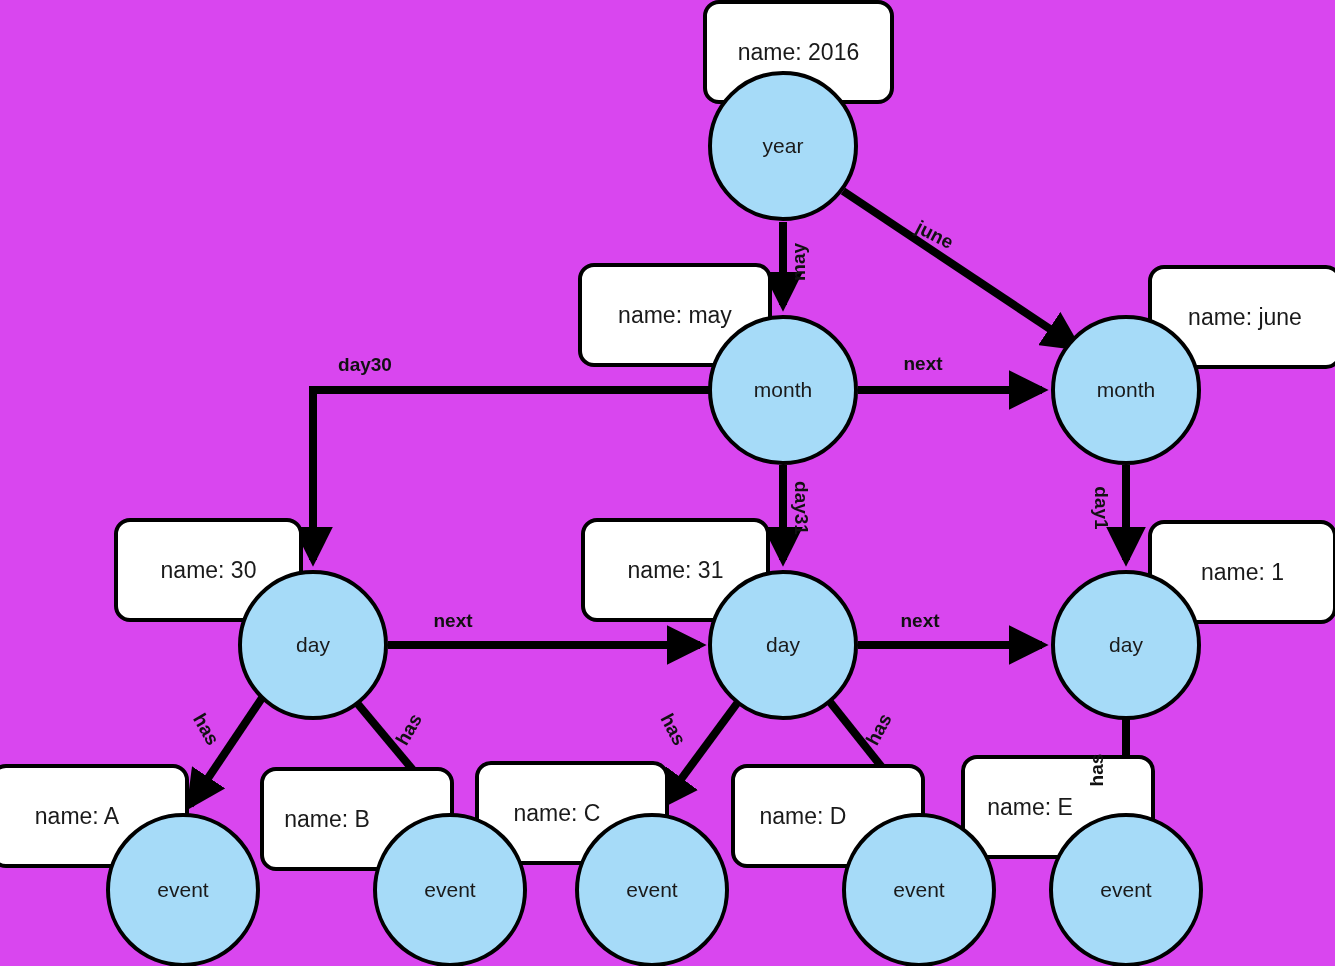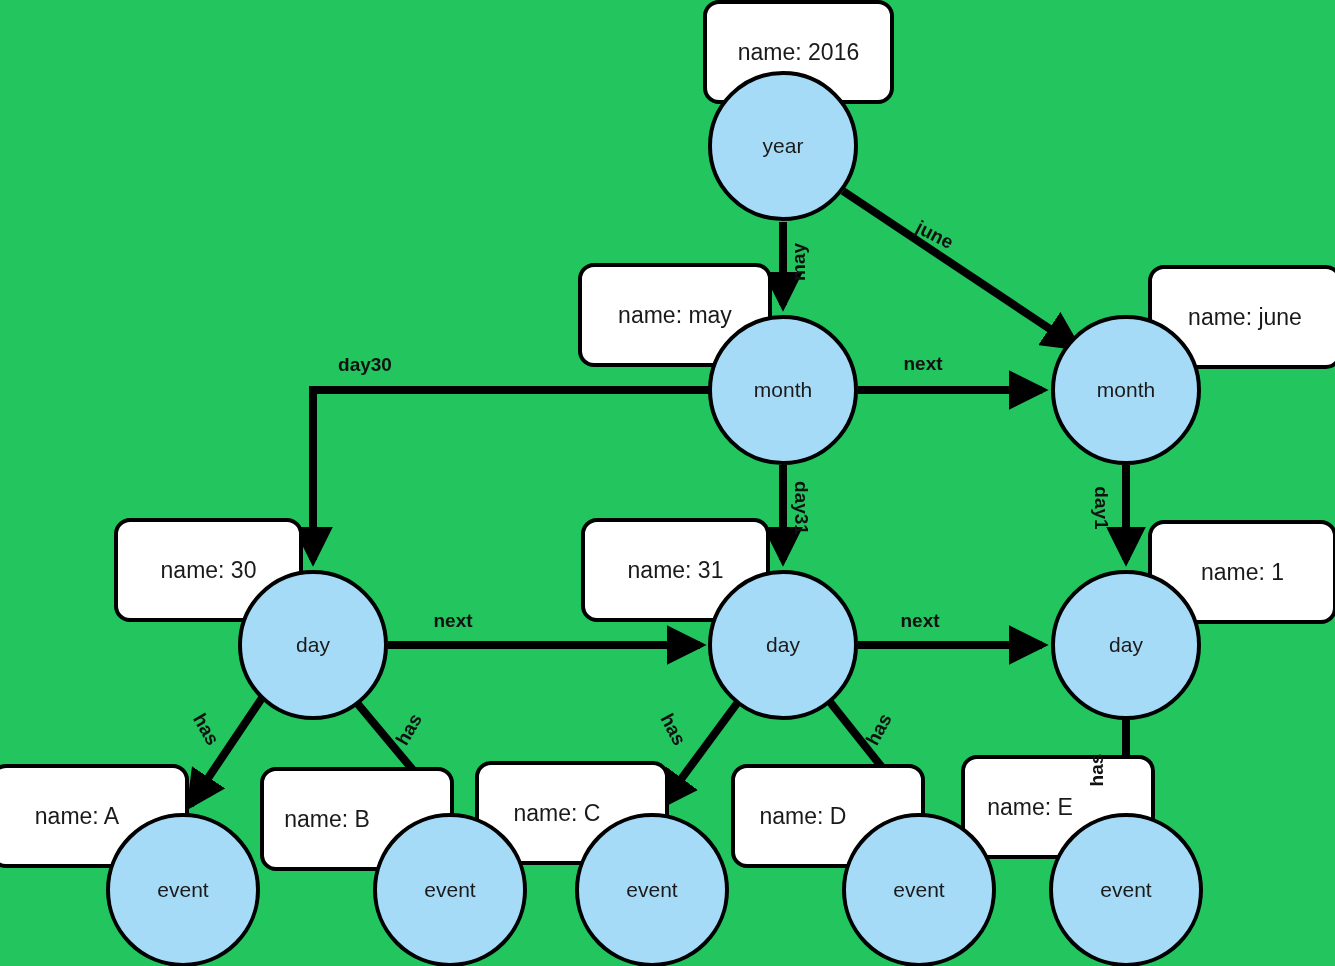--- a/index.html
+++ b/index.html
@@ -4,21 +4,21 @@
 <style>
   html, body {
     margin: 0;
     padding: 0;
     background: #808080;
   }
   #canvas {
     position: relative;
     width: 1335px;
     height: 966px;
-    background: #22c55e;
+    background: #d946ef;
     overflow: hidden;
     font-family: "Liberation Sans", sans-serif;
   }
   svg#graph {
     position: absolute;
     left: 0; top: 0;
     width: 1335px;
     height: 966px;
   }
   .node-circle {

